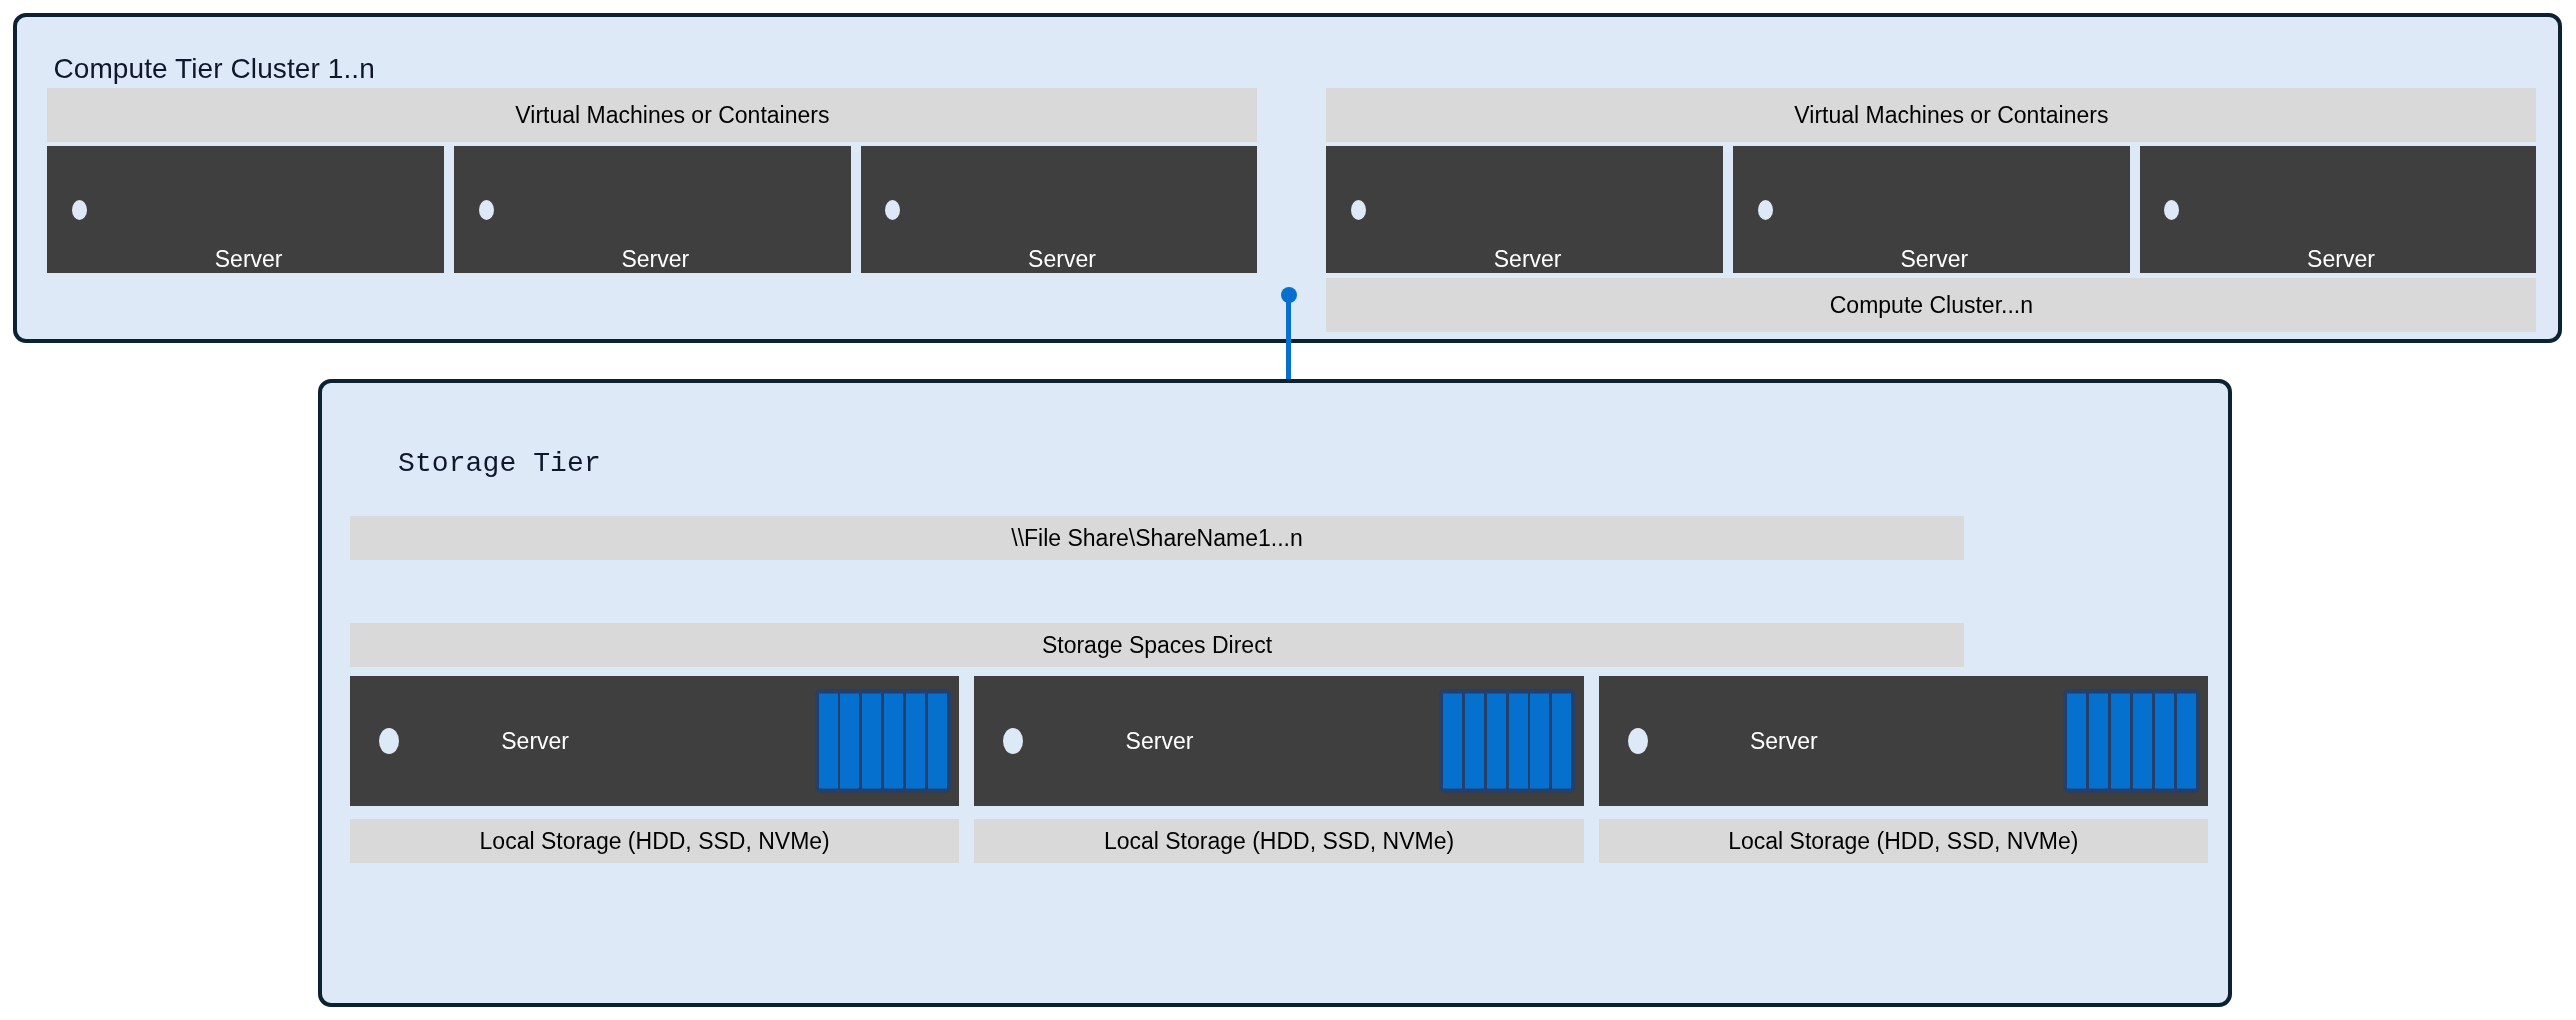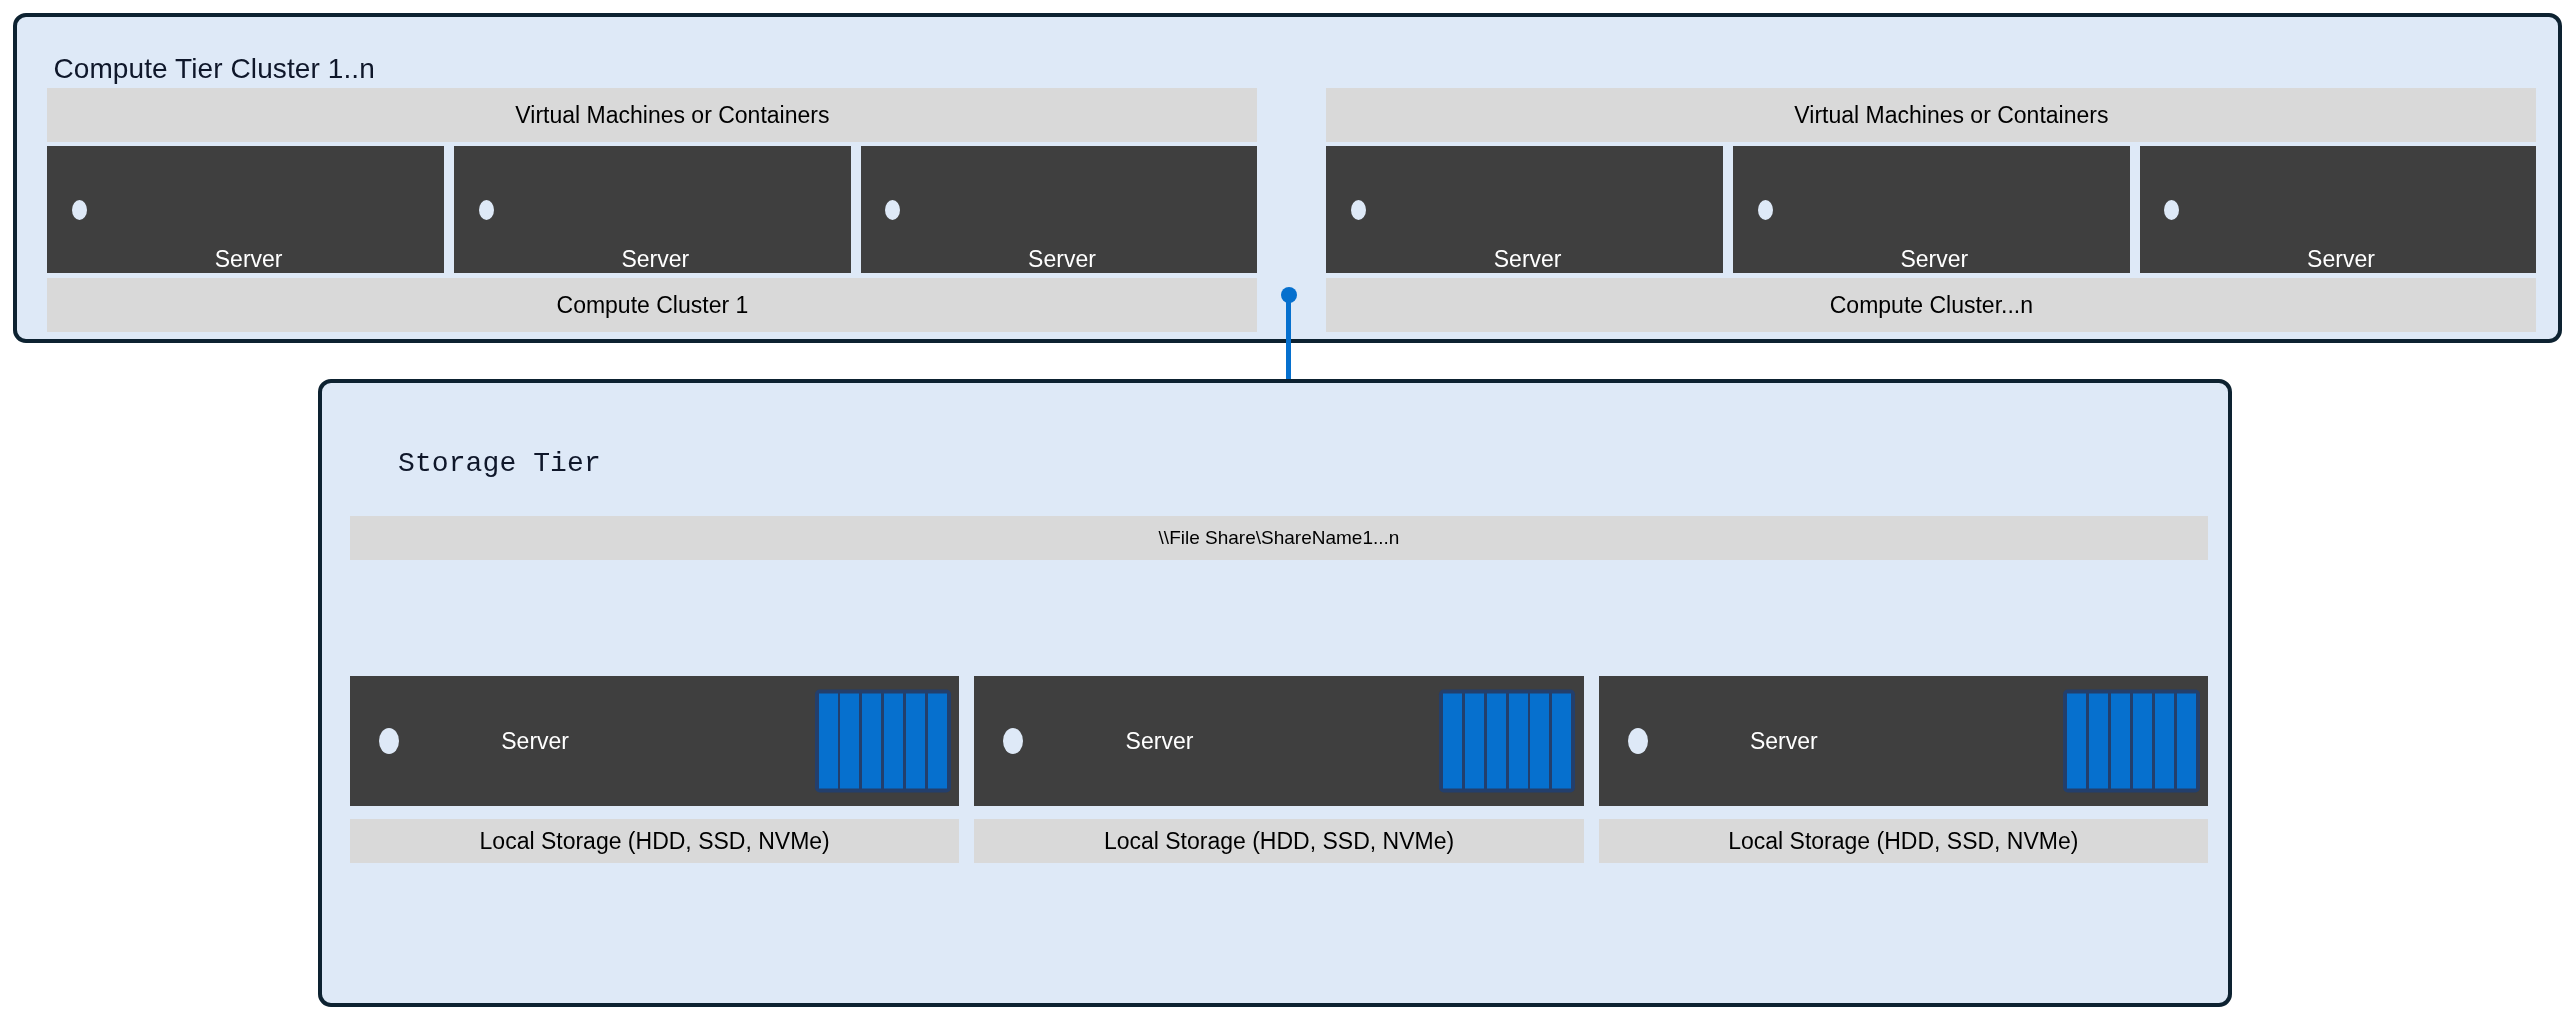--- a/index.html
+++ b/index.html
@@ -157,23 +157,23 @@
     top: 419px;
     width: 102px;
     height: 63px;
   }
   #folder-icon svg { display: block; width: 100%; height: 100%; }
 
   
   .storage-band {
     position: absolute;
     left: 28px;
-    width: 1858px;
+    width: 1614px;
     height: 44px;
-    font-size: 19px;
+    font-size: 23px;
   }
   #band-file-share   { top: 133px; }
   #band-sofs         { top: 187px; }
   #band-s2d          { top: 240px; }
 
   
   #storage-nodes {
     position: absolute;
     left: 28px;
     top: 293px;
@@ -256,21 +256,20 @@
       <div class="server server-compute">
         <span class="server-led"></span>
         <span class="server-label">Server</span>
       </div>
       <div class="server server-compute">
         <span class="server-led"></span>
         <span class="server-label">Server</span>
       </div>
     </div>
 
-    <div class="band cluster-band-bottom">Compute Cluster 1</div>
   </div>
 
   <div class="cluster" id="cluster-n">
     <div class="band cluster-band-top">Virtual Machines or Containers</div>
 
     <div class="cluster-servers">
       <div class="server server-compute">
         <span class="server-led"></span>
         <span class="server-label">Server</span>
       </div>
@@ -300,20 +299,21 @@
   </svg>
 </div>
 
 <div class="tier" id="storage-tier">
 
   <div class="tier-title" id="storage-tier-title">Storage Tier</div>
 
   <div class="band storage-band" id="band-file-share">\\File Share\ShareName1...n</div>
 
 
+  <div class="band storage-band" id="band-s2d">Storage Spaces Direct</div>
 
   <div id="storage-nodes">
 
     <div class="storage-node">
       <div class="server server-storage">
         <span class="server-led"></span>
         <span class="server-name">Server</span>
         <span class="disk-array">
           <span class="disk"></span>
           <span class="disk"></span>

